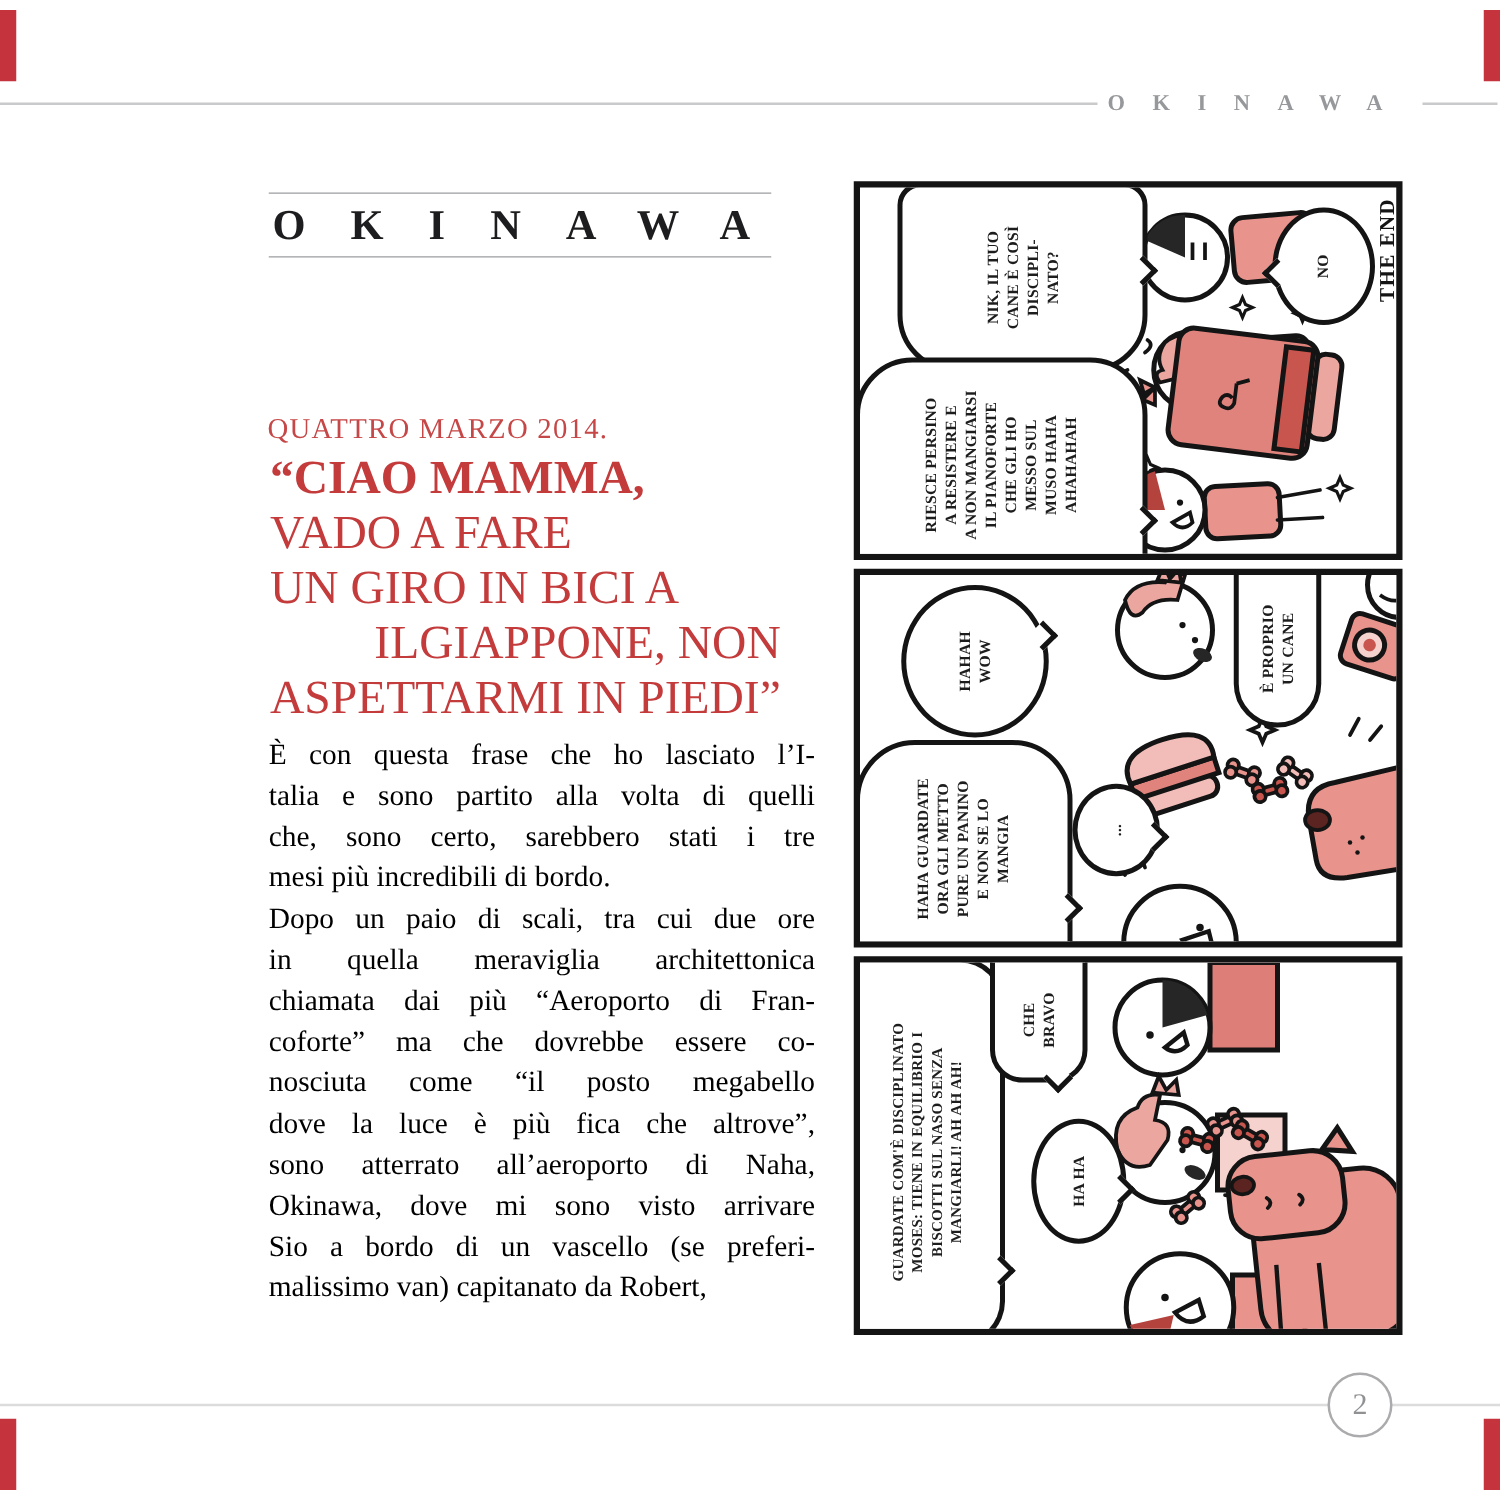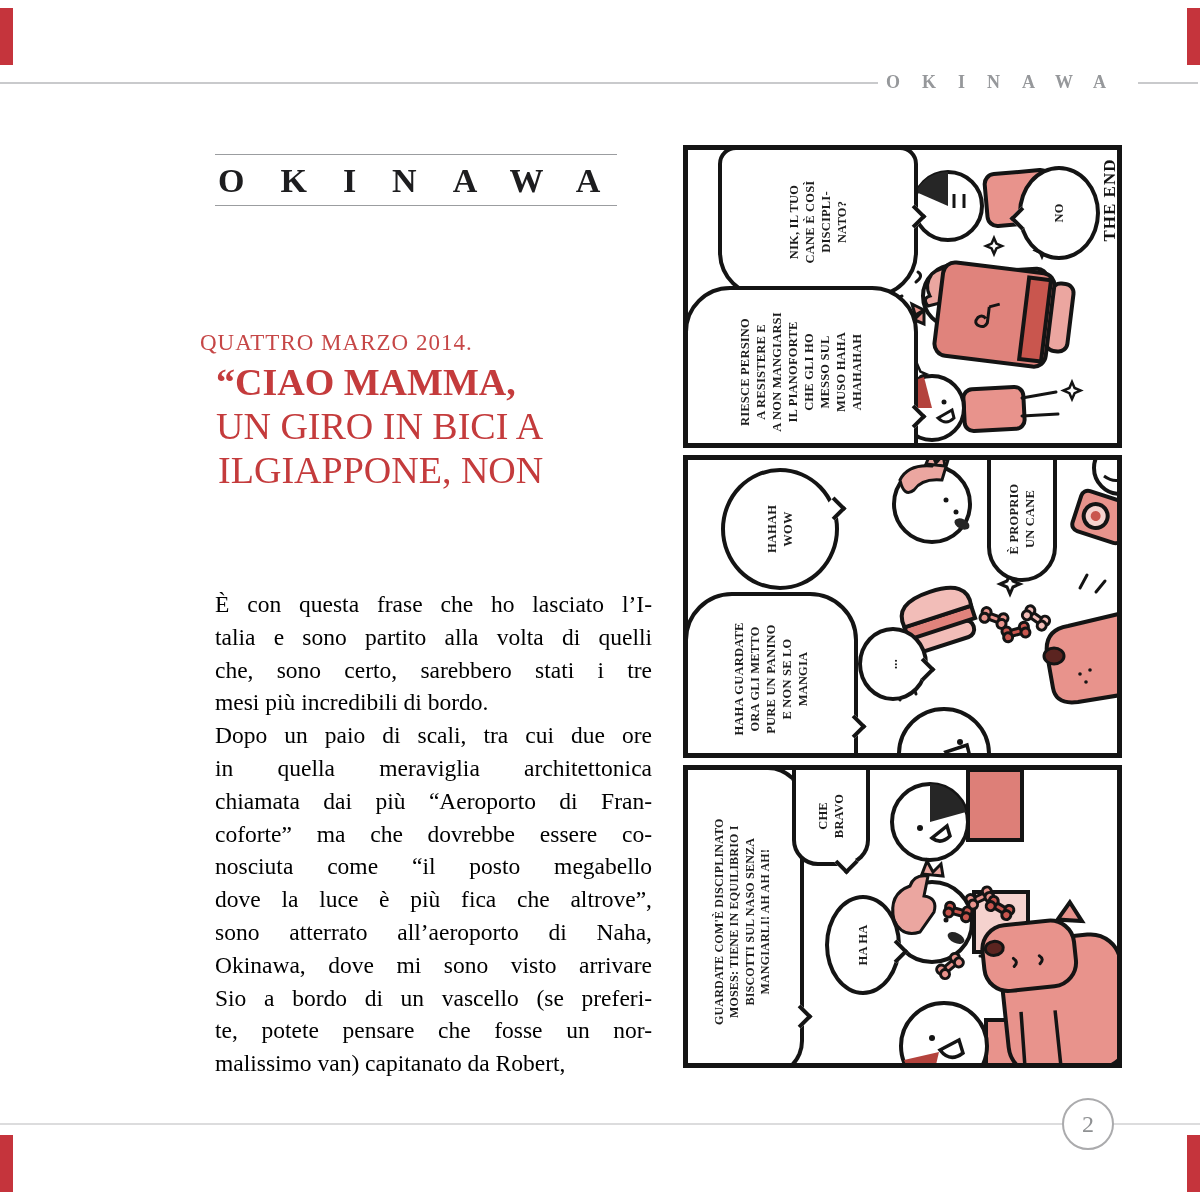--- a/index.html
+++ b/index.html
@@ -13,21 +13,21 @@
     font-size:18px;font-weight:700;letter-spacing:22px;color:#96989b;white-space:nowrap;}
   .bottom-rule{position:absolute;top:1123px;left:0;width:1200px;height:2px;background:#dcdcdd;}
   .page-circle{position:absolute;left:1062px;top:1098px;width:52px;height:52px;border-radius:50%;
     background:#fff;border:2px solid #ababad;box-sizing:border-box;display:flex;align-items:center;justify-content:center;
     font-size:24px;color:#8f9193;font-weight:400;}
 
   
   .title-rule{position:absolute;height:1px;background:#9b9da0;width:402px;left:215px;}
   .big-title{position:absolute;left:218px;top:162px;font-size:34px;font-weight:700;color:#1d1d1f;
     letter-spacing:36px;white-space:nowrap;}
-  .kicker{position:absolute;left:200px;top:330px;font-size:23px;color:#c64747;letter-spacing:1px;font-weight:400;}
+  .kicker{position:absolute;left:214px;top:330px;font-size:23px;color:#c64747;letter-spacing:1px;font-weight:400;}
   .quote{position:absolute;left:216px;top:360px;color:#c43b3c;font-size:38px;line-height:44px;font-weight:400;white-space:pre-line;}
   .quote .lead{font-weight:700;}
   .body-col{position:absolute;left:215px;top:588px;width:437px;color:#000000;font-size:23.5px;}
   .jline{display:block;height:32.8px;line-height:32.8px;text-align:justify;overflow:hidden;}
   .jline::after{content:"";display:inline-block;width:100%;height:0;}
   .nline{display:block;height:32.8px;line-height:32.8px;text-align:left;overflow:hidden;}
 
   
   .panel{position:absolute;left:683px;width:439px;height:303px;background:#fff;border:5px solid #141414;
     box-sizing:border-box;overflow:hidden;}
@@ -55,37 +55,36 @@
 
   <div class="rule" style="left:0;top:82px;width:878px;"></div>
   <div class="running-head">OKINAWA</div>
   <div class="rule" style="left:1138px;top:82px;width:60px;"></div>
 
   <div class="title-rule" style="top:154px;"></div>
   <div class="big-title">OKINAWA</div>
   <div class="title-rule" style="top:205px;"></div>
 
   <div class="kicker">QUATTRO MARZO 2014.</div>
-  <div class="quote"><span class="lead">“CIAO MAMMA,</span><span style="display:block;">UN GIRO IN BICI A</span><span style="display:block;text-align:right;">ILGIAPPONE, NON</span></div>
+  <div class="quote"><span class="lead">“CIAO MAMMA,</span><span style="display:block;">VADO A FARE</span><span style="display:block;">UN GIRO IN BICI A</span><span style="display:block;text-align:right;">ILGIAPPONE, NON</span><span style="display:block;">ASPETTARMI IN PIEDI”</span></div>
 
   <div class="body-col">
     <span class="jline">È con questa frase che ho lasciato l’I-</span>
     <span class="jline">talia e sono partito alla volta di quelli</span>
     <span class="jline">che, sono certo, sarebbero stati i tre</span>
     <span class="nline">mesi più incredibili di bordo.</span>
     <span class="jline">Dopo un paio di scali, tra cui due ore</span>
     <span class="jline">in quella meraviglia architettonica</span>
     <span class="jline">chiamata dai più “Aeroporto di Fran-</span>
     <span class="jline">coforte” ma che dovrebbe essere co-</span>
     <span class="jline">nosciuta come “il posto megabello</span>
     <span class="jline">dove la luce è più fica che altrove”,</span>
     <span class="jline">sono atterrato all’aeroporto di Naha,</span>
     <span class="jline">Okinawa, dove mi sono visto arrivare</span>
     <span class="jline">Sio a bordo di un vascello (se preferi-</span>
-    <span class="jline">te, potete pensare che fosse un nor-</span>
     <span class="nline">malissimo van) capitanato da Robert,</span>
   </div>
 
   <div class="panel" style="top:145px;">
     <svg width="439" height="303" viewBox="0 0 439 303">
 
       <g>
         <rect x="298" y="22" width="66" height="52" rx="10" fill="#e8938c" stroke="#141414" stroke-width="4" transform="rotate(-5 331 48)"></rect>
         <circle cx="260" cy="56" r="34" fill="#fff" stroke="#141414" stroke-width="4"></circle>
         <path d="M260,22 A34,34 0 0 0 228,42 L260,56 Z" fill="#262626"></path>

